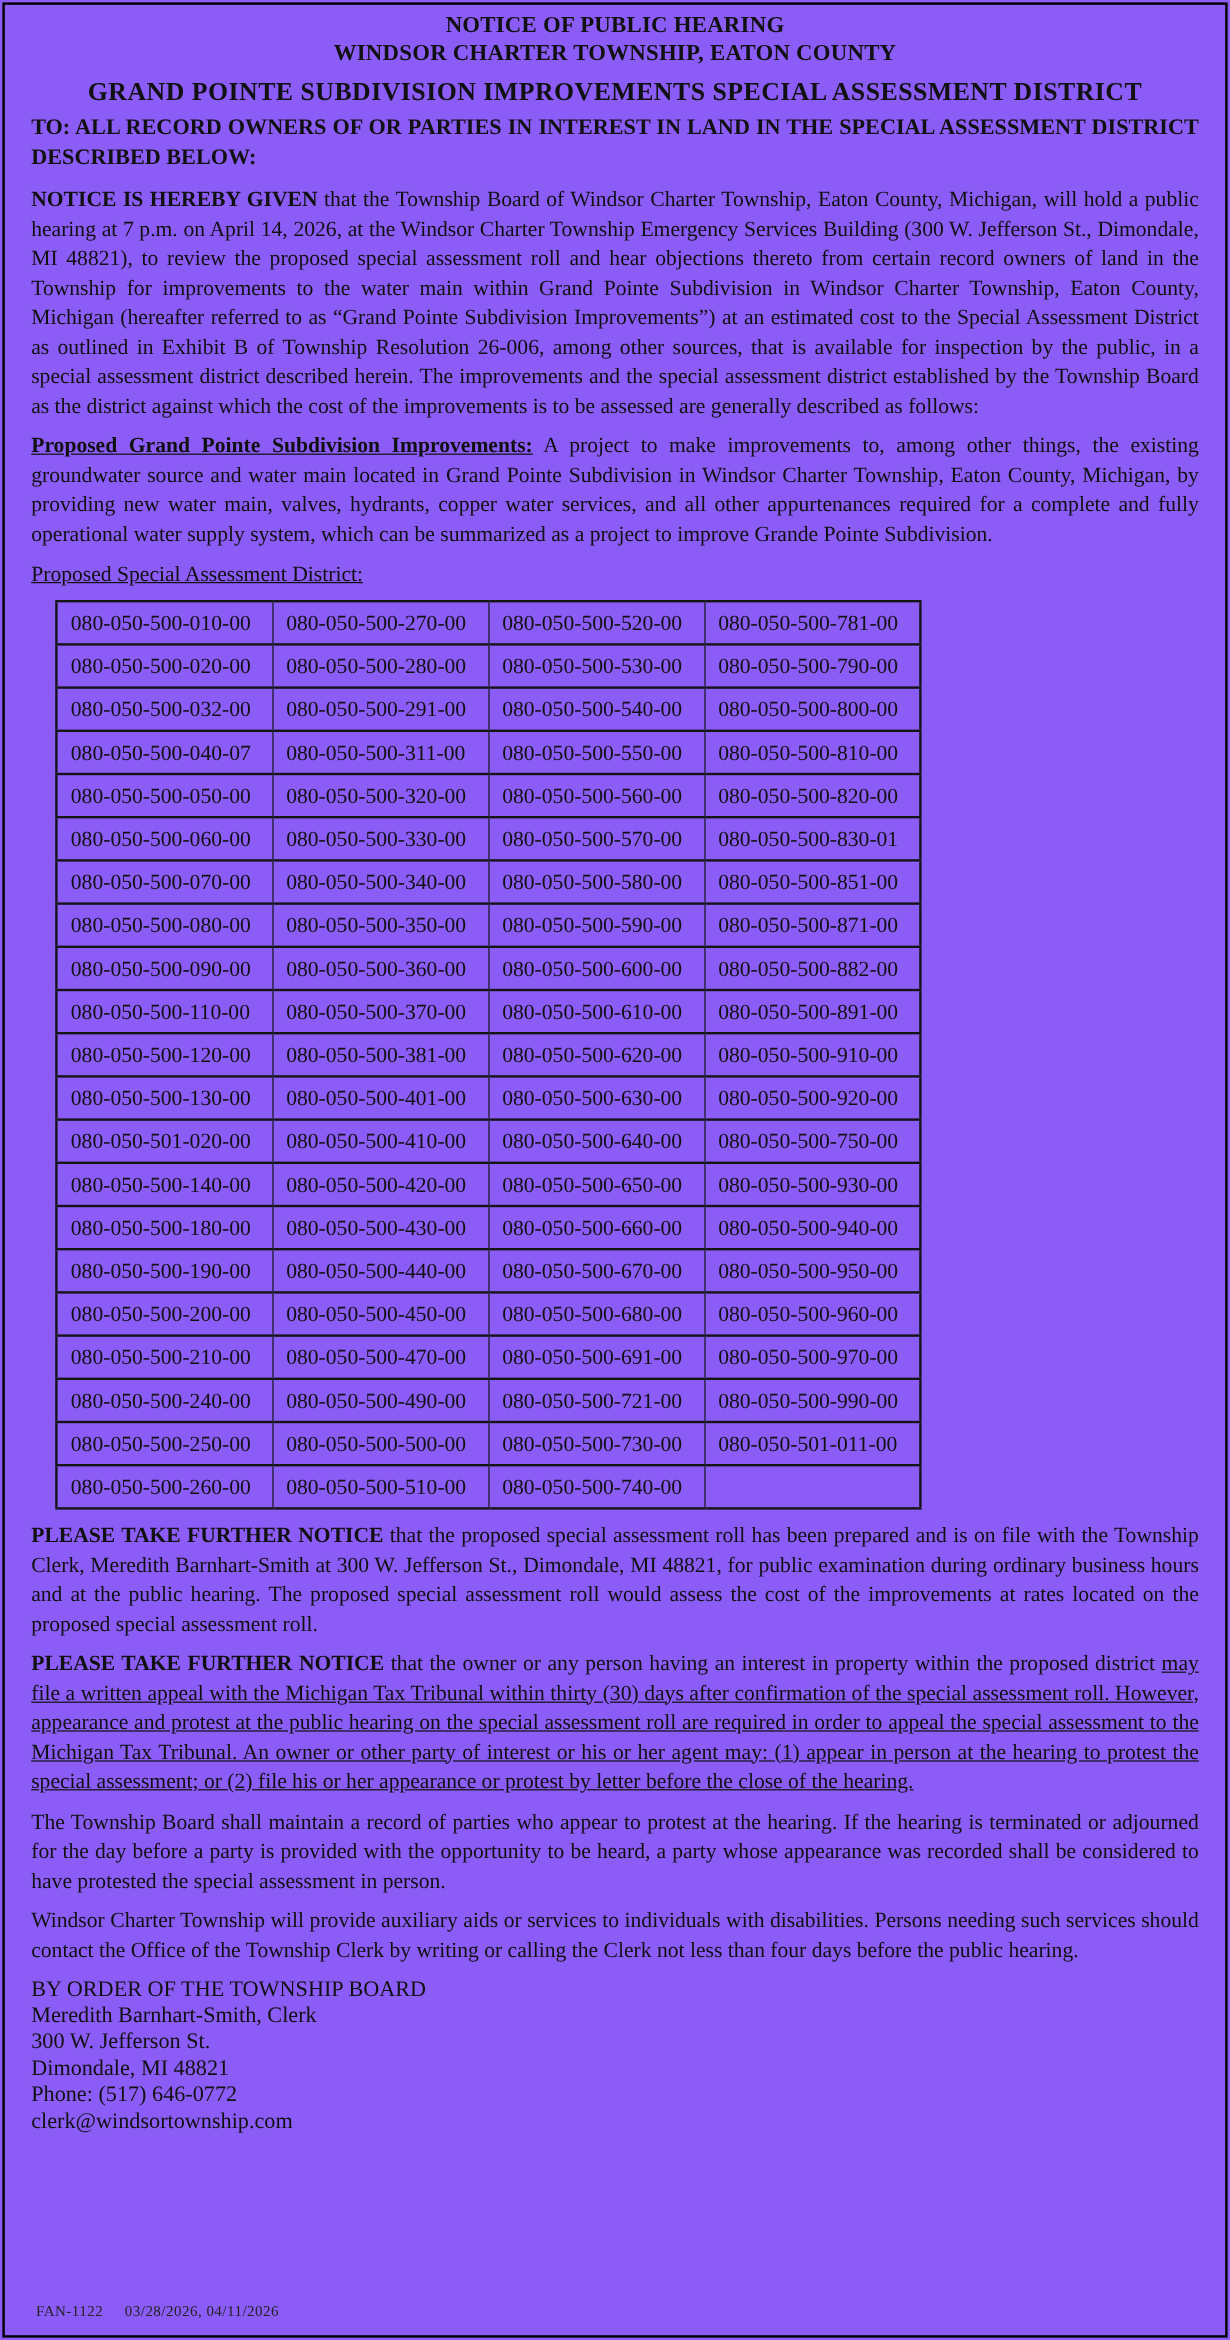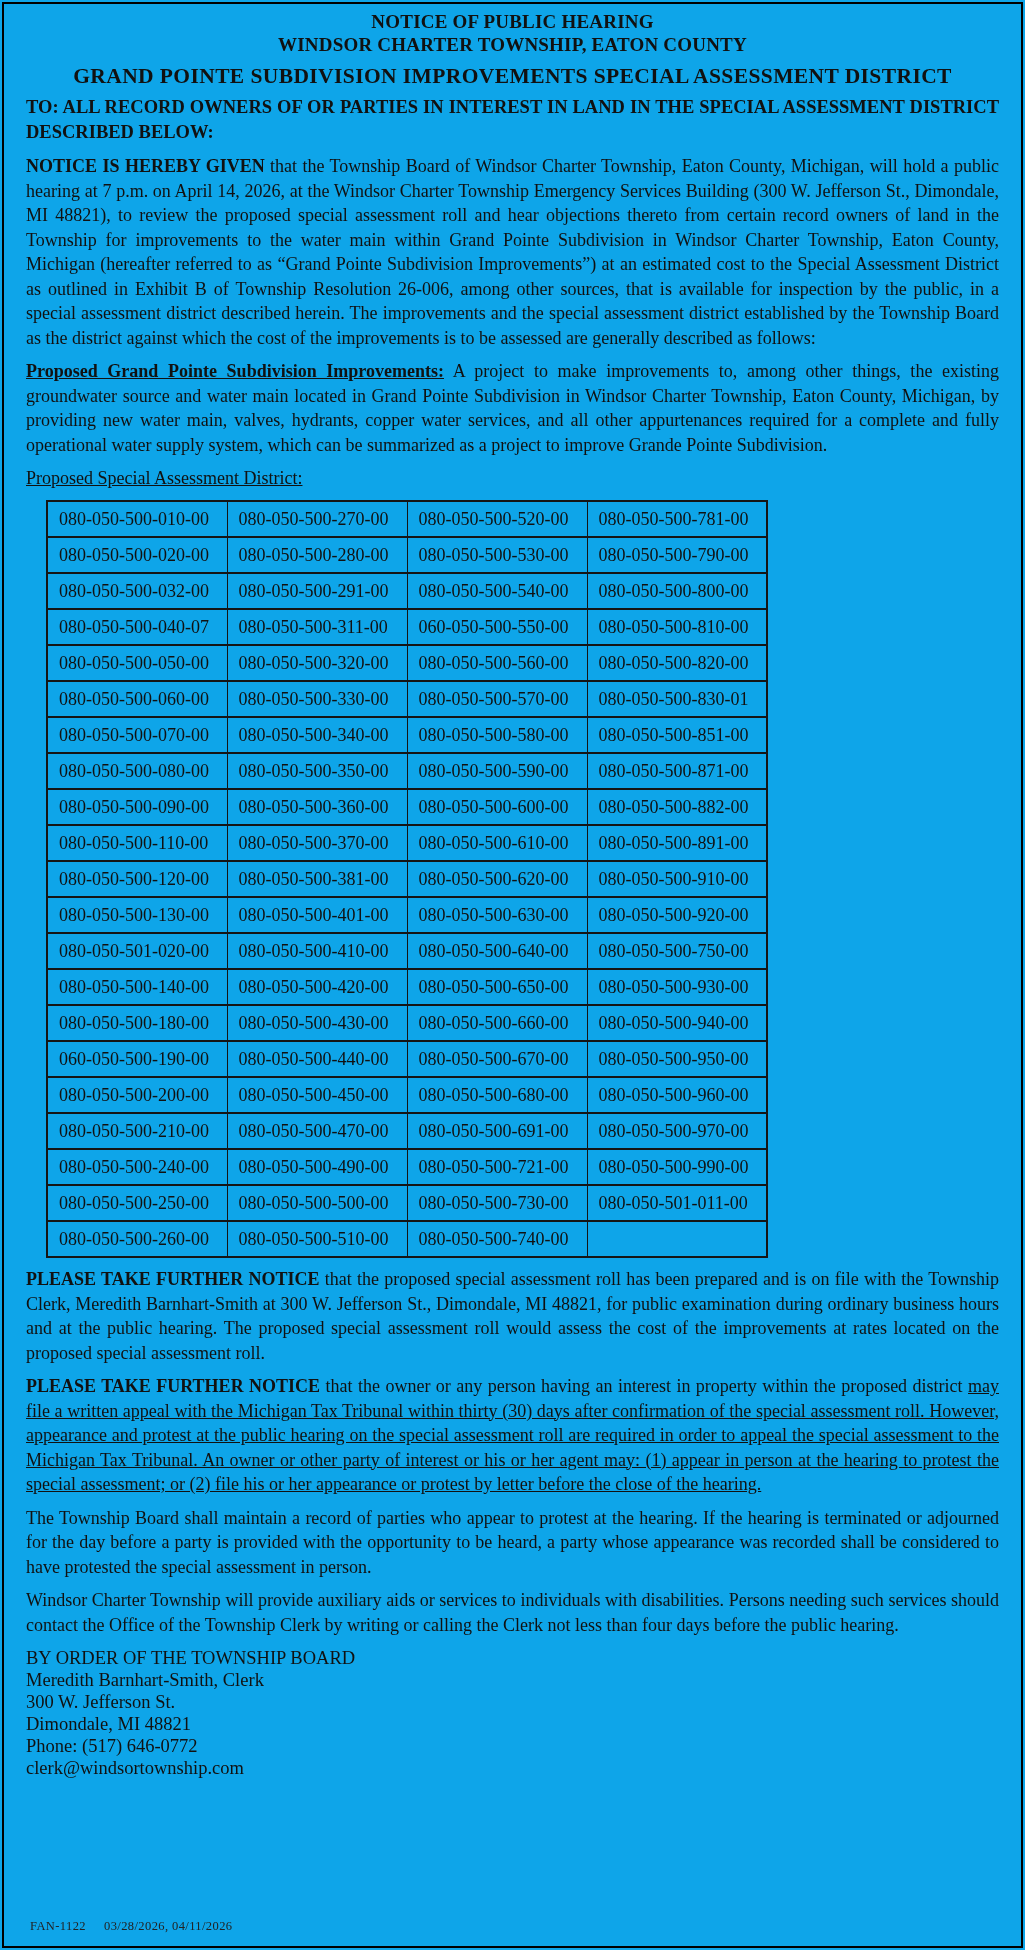--- a/index.html
+++ b/index.html
@@ -1,16 +1,16 @@
 <!DOCTYPE html>
 <html><head>
 <meta charset="utf-8">
 <style>
   html,body{margin:0;padding:0;background:#fff;}
-  .canvas{position:relative;width:1025px;height:1950px;background:#0ea5e9;overflow:hidden;
+  .canvas{position:relative;width:1025px;height:1950px;background:#8b5cf6;overflow:hidden;
           font-family:"Liberation Serif","DejaVu Serif",serif;color:#111;}
   .page{position:absolute;left:2px;top:2px;right:2px;bottom:2px;border:2px solid #000;
         padding:6px 22px 0 22px;box-sizing:border-box;overflow:hidden;}
   .title-line{text-align:center;font-weight:bold;font-size:19px;line-height:23px;letter-spacing:.2px;}
   .district-title{text-align:center;font-weight:bold;font-size:21.5px;line-height:27px;margin-top:7px;letter-spacing:.4px;}
   .to-heading{font-weight:bold;font-size:18.5px;line-height:25px;text-align:justify;margin-top:5px;}
   p.body-par{font-size:18px;line-height:24.5px;text-align:justify;margin:9px 0 0 0;}
   .lead-bold{font-weight:bold;}
   .lead-bold-underline{font-weight:bold;text-decoration:underline;}
   .underlined-run{text-decoration:underline;}
@@ -60,21 +60,21 @@
           </tr>
           <tr>
             <td>080-050-500-032-00</td>
             <td>080-050-500-291-00</td>
             <td>080-050-500-540-00</td>
             <td>080-050-500-800-00</td>
           </tr>
           <tr>
             <td>080-050-500-040-07</td>
             <td>080-050-500-311-00</td>
-            <td>060-050-500-550-00</td>
+            <td>080-050-500-550-00</td>
             <td>080-050-500-810-00</td>
           </tr>
           <tr>
             <td>080-050-500-050-00</td>
             <td>080-050-500-320-00</td>
             <td>080-050-500-560-00</td>
             <td>080-050-500-820-00</td>
           </tr>
           <tr>
             <td>080-050-500-060-00</td>
@@ -130,21 +130,21 @@
             <td>080-050-500-650-00</td>
             <td>080-050-500-930-00</td>
           </tr>
           <tr>
             <td>080-050-500-180-00</td>
             <td>080-050-500-430-00</td>
             <td>080-050-500-660-00</td>
             <td>080-050-500-940-00</td>
           </tr>
           <tr>
-            <td>060-050-500-190-00</td>
+            <td>080-050-500-190-00</td>
             <td>080-050-500-440-00</td>
             <td>080-050-500-670-00</td>
             <td>080-050-500-950-00</td>
           </tr>
           <tr>
             <td>080-050-500-200-00</td>
             <td>080-050-500-450-00</td>
             <td>080-050-500-680-00</td>
             <td>080-050-500-960-00</td>
           </tr>

